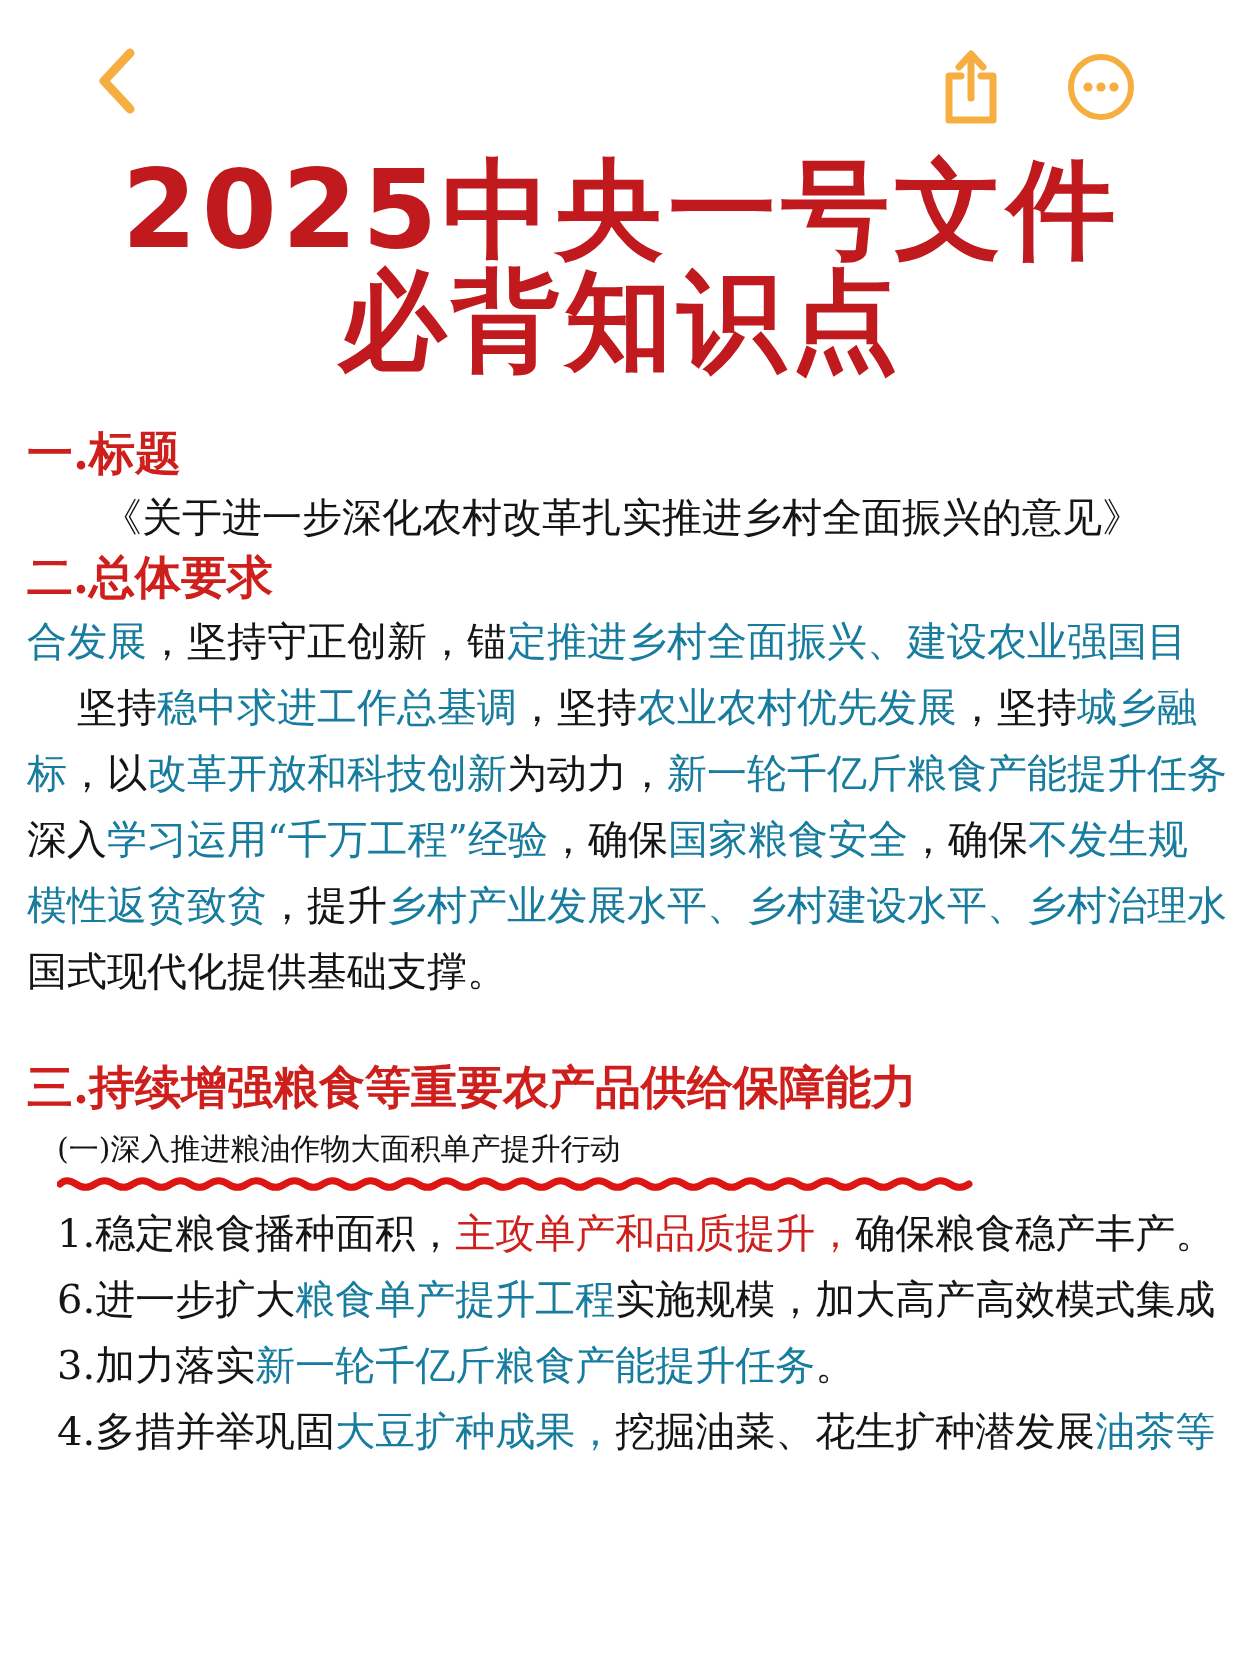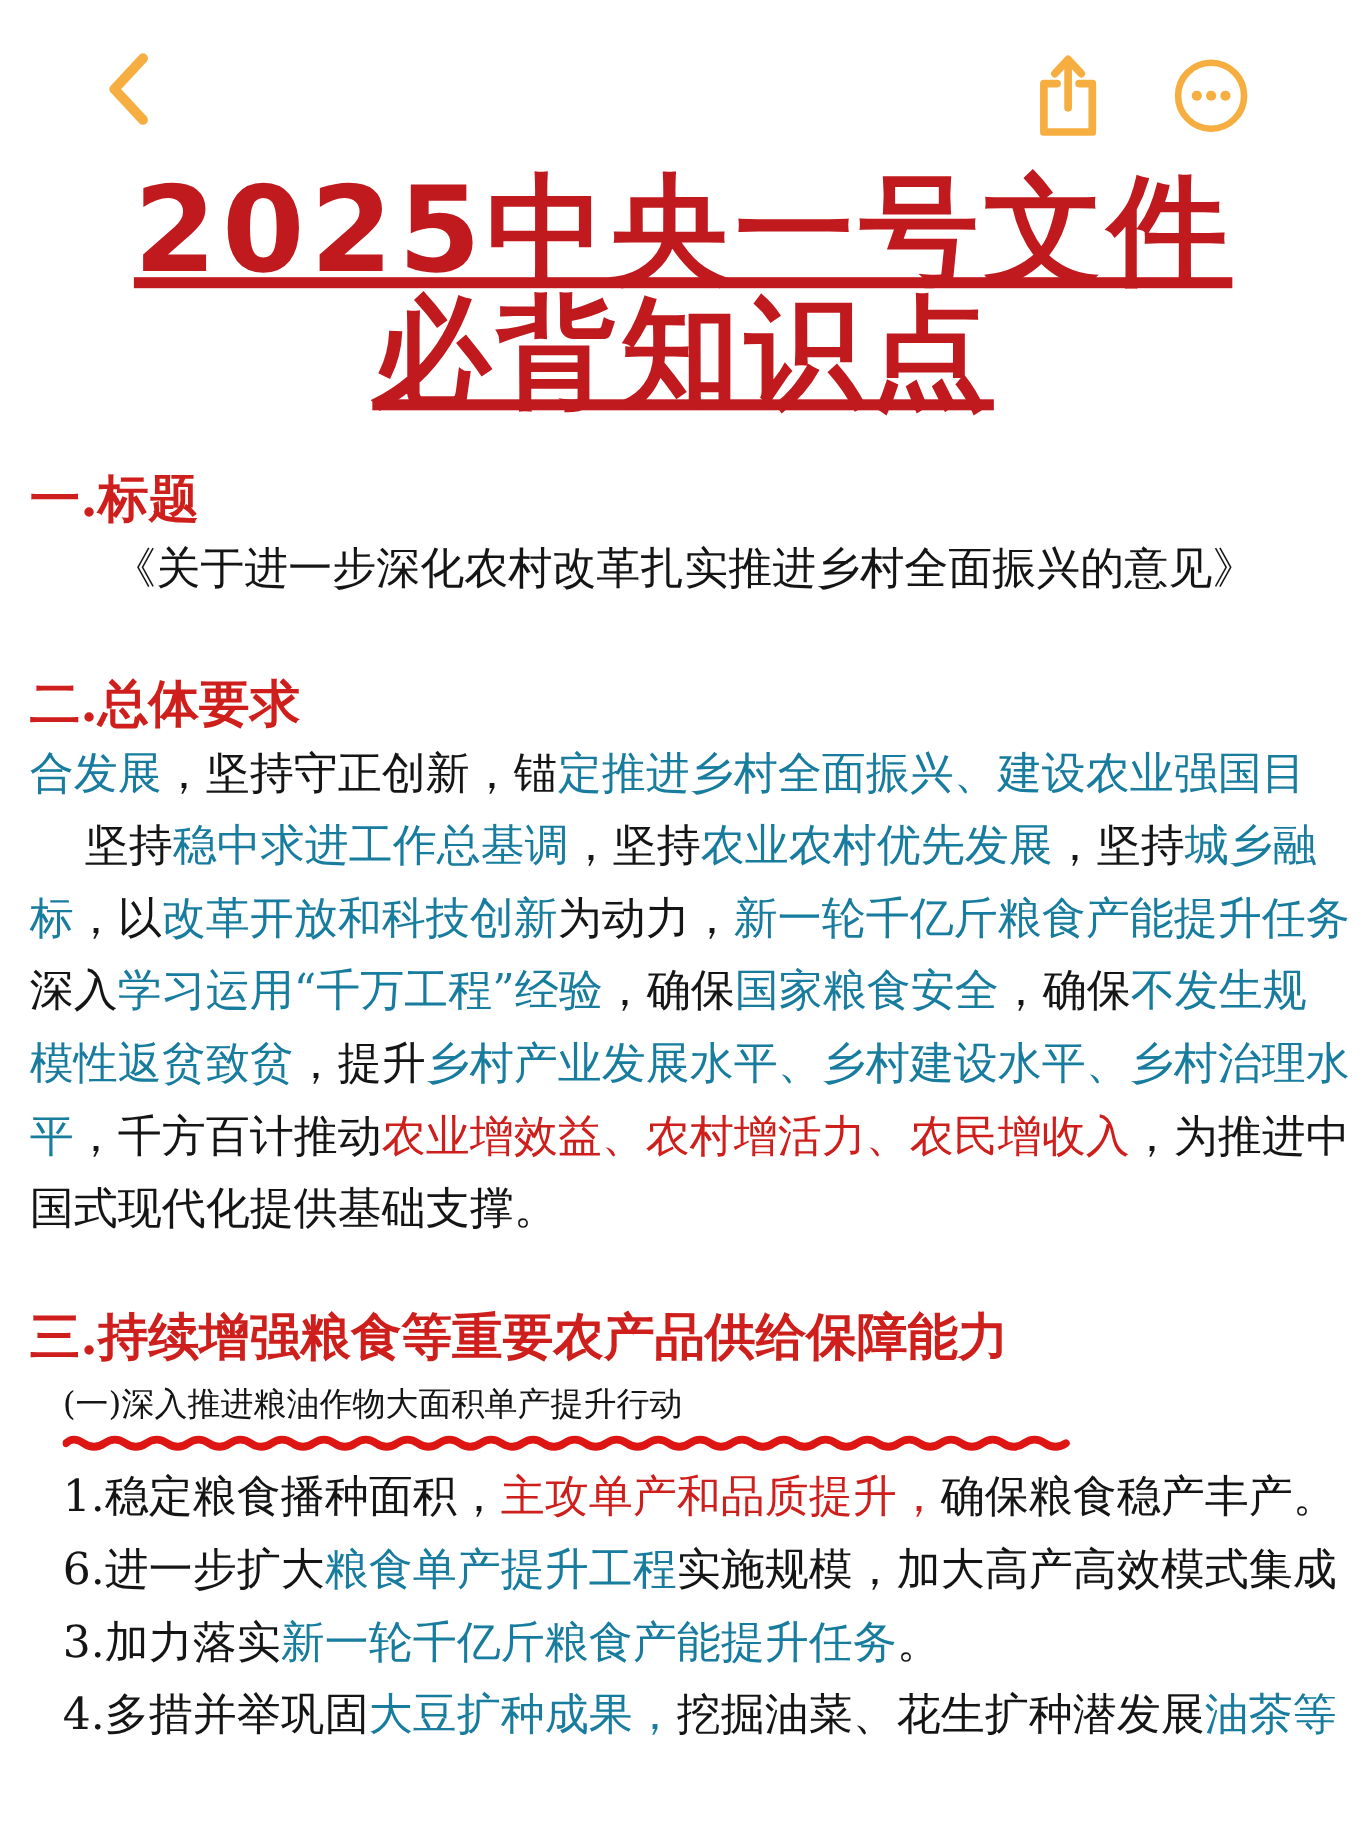--- a/index.html
+++ b/index.html
@@ -32,28 +32,27 @@
   .note-title {
     margin-top: 24px;
     text-align: center;
     font-family: "DejaVu Sans", "Liberation Sans", sans-serif;
     font-weight: 800;
     font-size: 108px;
     line-height: 1.03;
     letter-spacing: 5px;
     color: #C01A1E;
     white-space: nowrap;
-    text-decoration: underline;
   }
   
   .content {
     padding: 0 27px;
   }
   .section-1 { margin-top: 50px; }
-  .section-2 { margin-top: 62px; }
+  .section-2 { }
   .section-3 { margin-top: 56px; }
   .section-heading {
     font-size: 46px;
     font-weight: bold;
     line-height: 54px;
     color: #CE1F1C;
     white-space: nowrap;
   }
   .subsection {
     margin-top: 10px;
@@ -119,21 +118,20 @@
       </div>
     </div>
     <div class="section section-2">
       <div class="section-heading">二.总体要求</div>
       <div class="lines">
         <div class="line indent-flush"><span class="c-teal">合发展</span><span class="c-black">，坚持守正创新，锚</span><span class="c-teal">定推进乡村全面振兴、建设农业强国目</span></div>
         <div class="line indent-para"><span class="c-black">坚持</span><span class="c-teal">稳中求进工作总基调</span><span class="c-black">，坚持</span><span class="c-teal">农业农村优先发展</span><span class="c-black">，坚持</span><span class="c-teal">城乡融</span></div>
         <div class="line indent-flush"><span class="c-teal">标</span><span class="c-black">，以</span><span class="c-teal">改革开放和科技创新</span><span class="c-black">为动力，</span><span class="c-teal">新一轮千亿斤粮食产能提升任务</span><span class="c-black">，</span></div>
         <div class="line indent-flush"><span class="c-black">深入</span><span class="c-teal">学习运用“千万工程”经验</span><span class="c-black">，确保</span><span class="c-teal">国家粮食安全</span><span class="c-black">，确保</span><span class="c-teal">不发生规</span></div>
         <div class="line indent-flush"><span class="c-teal">模性返贫致贫</span><span class="c-black">，提升</span><span class="c-teal">乡村产业发展水平、乡村建设水平、乡村治理水</span></div>
-        <div class="line indent-flush"><span class="c-teal">平</span><span class="c-black">，千方百计推动</span><span class="c-red">农业增效益、农村增活力、农民增收入</span><span class="c-black">，为推进中</span></div>
         <div class="line indent-flush"><span class="c-black">国式现代化提供基础支撑。</span></div>
       </div>
     </div>
     <div class="section section-3">
       <div class="section-heading">三.持续增强粮食等重要农产品供给保障能力</div>
       <div class="subsection">
         <div class="subsection-text">(一)深入推进粮油作物大面积单产提升行动</div>
         <svg class="wavy-svg" width="928" height="24" viewBox="0 0 928 24">
           <path d="M3 12 Q 9.5 5.5 19 12 Q 28.5 18.5 38 12 Q 47.5 5.5 57 12 Q 66.5 18.5 76 12 Q 85.5 5.5 95 12 Q 104.5 18.5 114 12 Q 123.5 5.5 133 12 Q 142.5 18.5 152 12 Q 161.5 5.5 171 12 Q 180.5 18.5 190 12 Q 199.5 5.5 209 12 Q 218.5 18.5 228 12 Q 237.5 5.5 247 12 Q 256.5 18.5 266 12 Q 275.5 5.5 285 12 Q 294.5 18.5 304 12 Q 313.5 5.5 323 12 Q 332.5 18.5 342 12 Q 351.5 5.5 361 12 Q 370.5 18.5 380 12 Q 389.5 5.5 399 12 Q 408.5 18.5 418 12 Q 427.5 5.5 437 12 Q 446.5 18.5 456 12 Q 465.5 5.5 475 12 Q 484.5 18.5 494 12 Q 503.5 5.5 513 12 Q 522.5 18.5 532 12 Q 541.5 5.5 551 12 Q 560.5 18.5 570 12 Q 579.5 5.5 589 12 Q 598.5 18.5 608 12 Q 617.5 5.5 627 12 Q 636.5 18.5 646 12 Q 655.5 5.5 665 12 Q 674.5 18.5 684 12 Q 693.5 5.5 703 12 Q 712.5 18.5 722 12 Q 731.5 5.5 741 12 Q 750.5 18.5 760 12 Q 769.5 5.5 779 12 Q 788.5 18.5 798 12 Q 807.5 5.5 817 12 Q 826.5 18.5 836 12 Q 845.5 5.5 855 12 Q 864.5 18.5 874 12 Q 883.5 5.5 893 12 Q 902.5 18.5 912 12" fill="none" stroke="#DD1513" stroke-width="7" stroke-linecap="round"></path>
         </svg>

